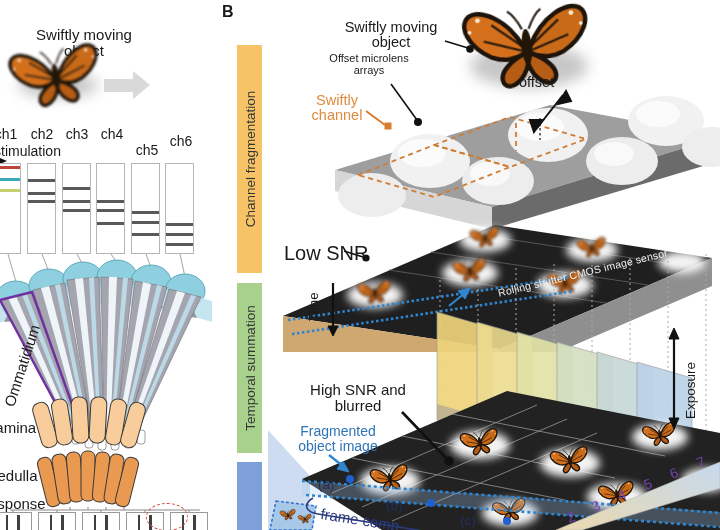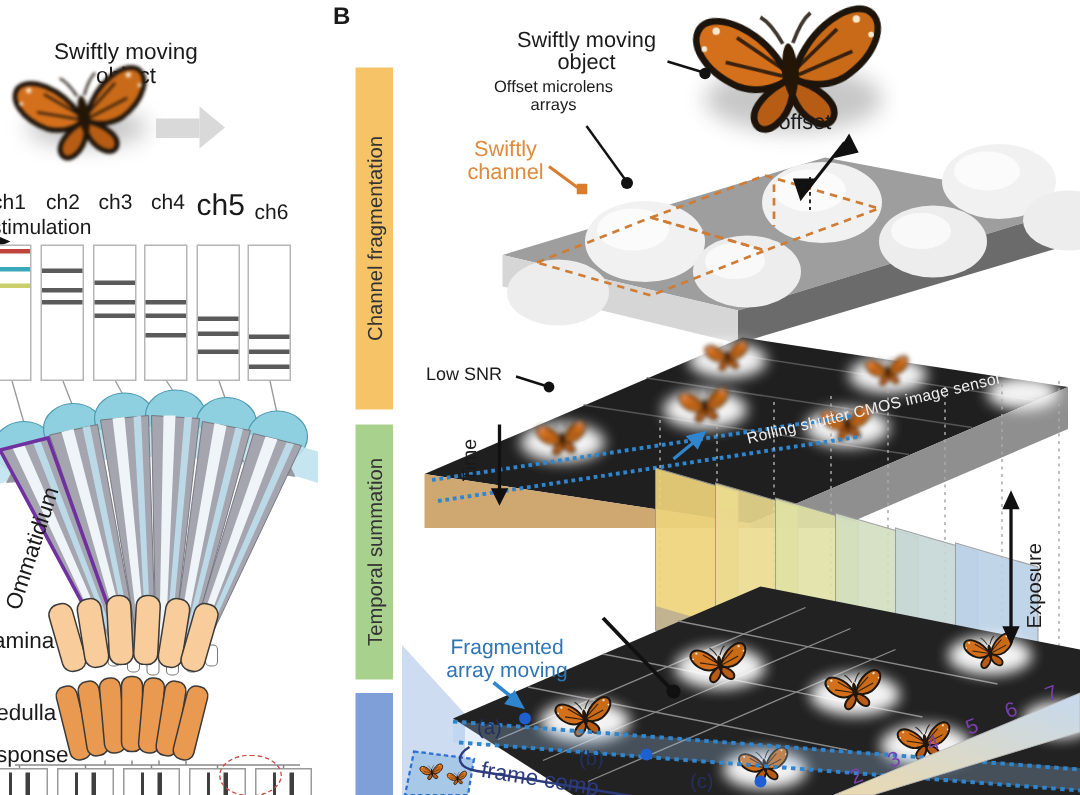--- a/index.html
+++ b/index.html
@@ -86,21 +86,21 @@
     <use href="#bfly"></use>
   </svg>
 
   <div class="abs" style="left:104px;top:79px;width:29px;height:13px;background:#d9d9d9"></div>
   <div class="abs" style="left:133px;top:71px;width:0;height:0;border-top:14px solid transparent;border-bottom:14px solid transparent;border-left:17px solid #d9d9d9"></div>
 
   <div class="lbl ctr" style="left:-10px;top:127px;width:32px;font-size:14px">ch1</div>
   <div class="lbl ctr" style="left:26px;top:127px;width:32px;font-size:14px">ch2</div>
   <div class="lbl ctr" style="left:61px;top:127px;width:32px;font-size:14px">ch3</div>
   <div class="lbl ctr" style="left:96px;top:127px;width:32px;font-size:14px">ch4</div>
-  <div class="lbl ctr" style="left:131px;top:127px;width:32px;font-size:20px">ch5</div>
+  <div class="lbl ctr" style="left:131px;top:143px;width:32px;font-size:14px">ch5</div>
   <div class="lbl ctr" style="left:165px;top:134px;width:32px;font-size:14px">ch6</div>
 
   <div class="lbl" style="left:-6px;top:144px;font-size:14px">stimulation</div>
   <div class="abs" style="left:0;top:158px;width:0;height:0;border-top:3.5px solid transparent;border-bottom:3.5px solid transparent;border-left:7px solid #111"></div>
 
   <div class="chbox" style="left:-8px">
       <div class="hline" style="top: 2%; background: rgb(192, 68, 60);"></div>
       <div class="hline" style="top: 16%; background: rgb(59, 169, 188);"></div>
       <div class="hline" style="top: 28%; background: rgb(201, 207, 109);"></div>
     </div>
@@ -483,26 +483,27 @@
       <circle cx="350" cy="479" r="4"></circle>
         <circle cx="431" cy="503" r="4"></circle>
         <circle cx="507" cy="521" r="4"></circle>
     </g>
   </svg>
 
   <div class="lbl ctr" style="left:333px;top:20px;width:116px;font-size:14.5px;z-index:60">Swiftly moving object</div>
   <div class="lbl ctr" style="left:328px;top:53px;width:82px;font-size:11px;z-index:60">Offset microlens arrays</div>
   <div class="lbl" style="left:519px;top:75px;font-size:14.5px;z-index:60">offset</div>
   <div class="lbl ctr" style="left:302px;top:93px;width:70px;font-size:14.5px;color:#e08a3c;z-index:60">Swiftly channel</div>
-  <div class="lbl" style="left:284px;top:243px;font-size:12px;z-index:60">Low SNR</div>
+  <div class="lbl" style="left:284px;top:243px;font-size:20px;z-index:60">Low SNR</div>
   <div class="vwrap" style="left:304px;top:321px;z-index:60">
     <span class="lbl" style="position:static;font-size:13px;white-space:nowrap">Time</span>
   </div>
   <div class="lbl" style="left:497px;top:288px;font-size:10.5px;color:#efefef;transform:rotate(-13.5deg);transform-origin:0 0;white-space:nowrap;letter-spacing:0.2px;z-index:60">Rolling shutter CMOS image sensor</div>
-  <div class="lbl ctr" style="left:284px;top:424px;width:108px;font-size:14px;color:#2e75b6;z-index:60">Fragmented array moving</div>
+  <div class="lbl ctr" style="left:296px;top:382px;width:124px;font-size:15px;z-index:60">High SNR and blurred</div>
+  <div class="lbl ctr" style="left:284px;top:424px;width:108px;font-size:14px;color:#2e75b6;z-index:60">Fragmented object image</div>
   <div class="vwrap" style="left:681px;top:419px;z-index:60">
     <span class="lbl" style="position:static;font-size:13.5px;white-space:nowrap">Exposure</span>
   </div>
   <span class="marker" style="left:318px;top:477px;z-index:60">(a)</span>
   <span class="marker" style="left:386px;top:498px;z-index:60">(b)</span>
   <span class="marker" style="left:460px;top:513px;z-index:60">(c)</span>
   <div class="lbl" style="left:322px;top:506px;font-size:15px;color:#2c3a7e;transform:rotate(9deg);transform-origin:0 0;white-space:nowrap;z-index:60">frame comp</div>
 
 </div>
 

